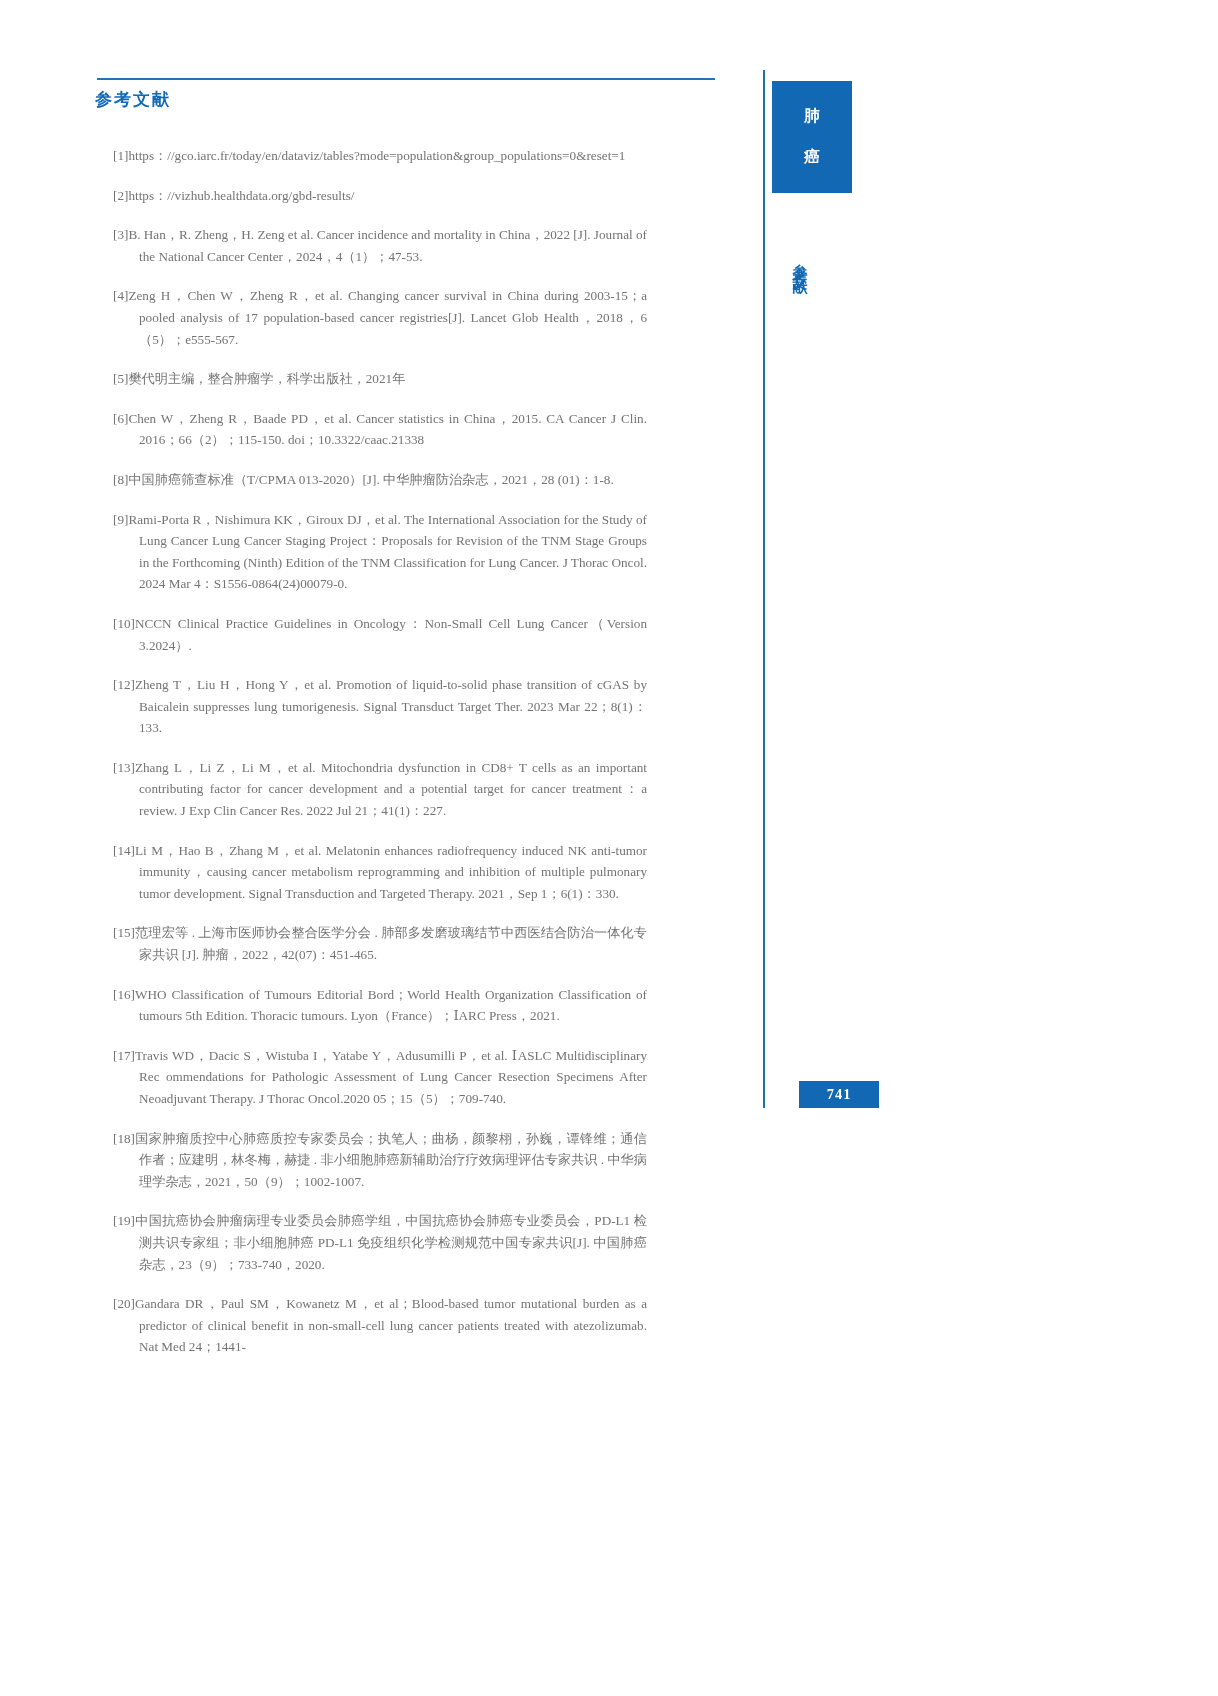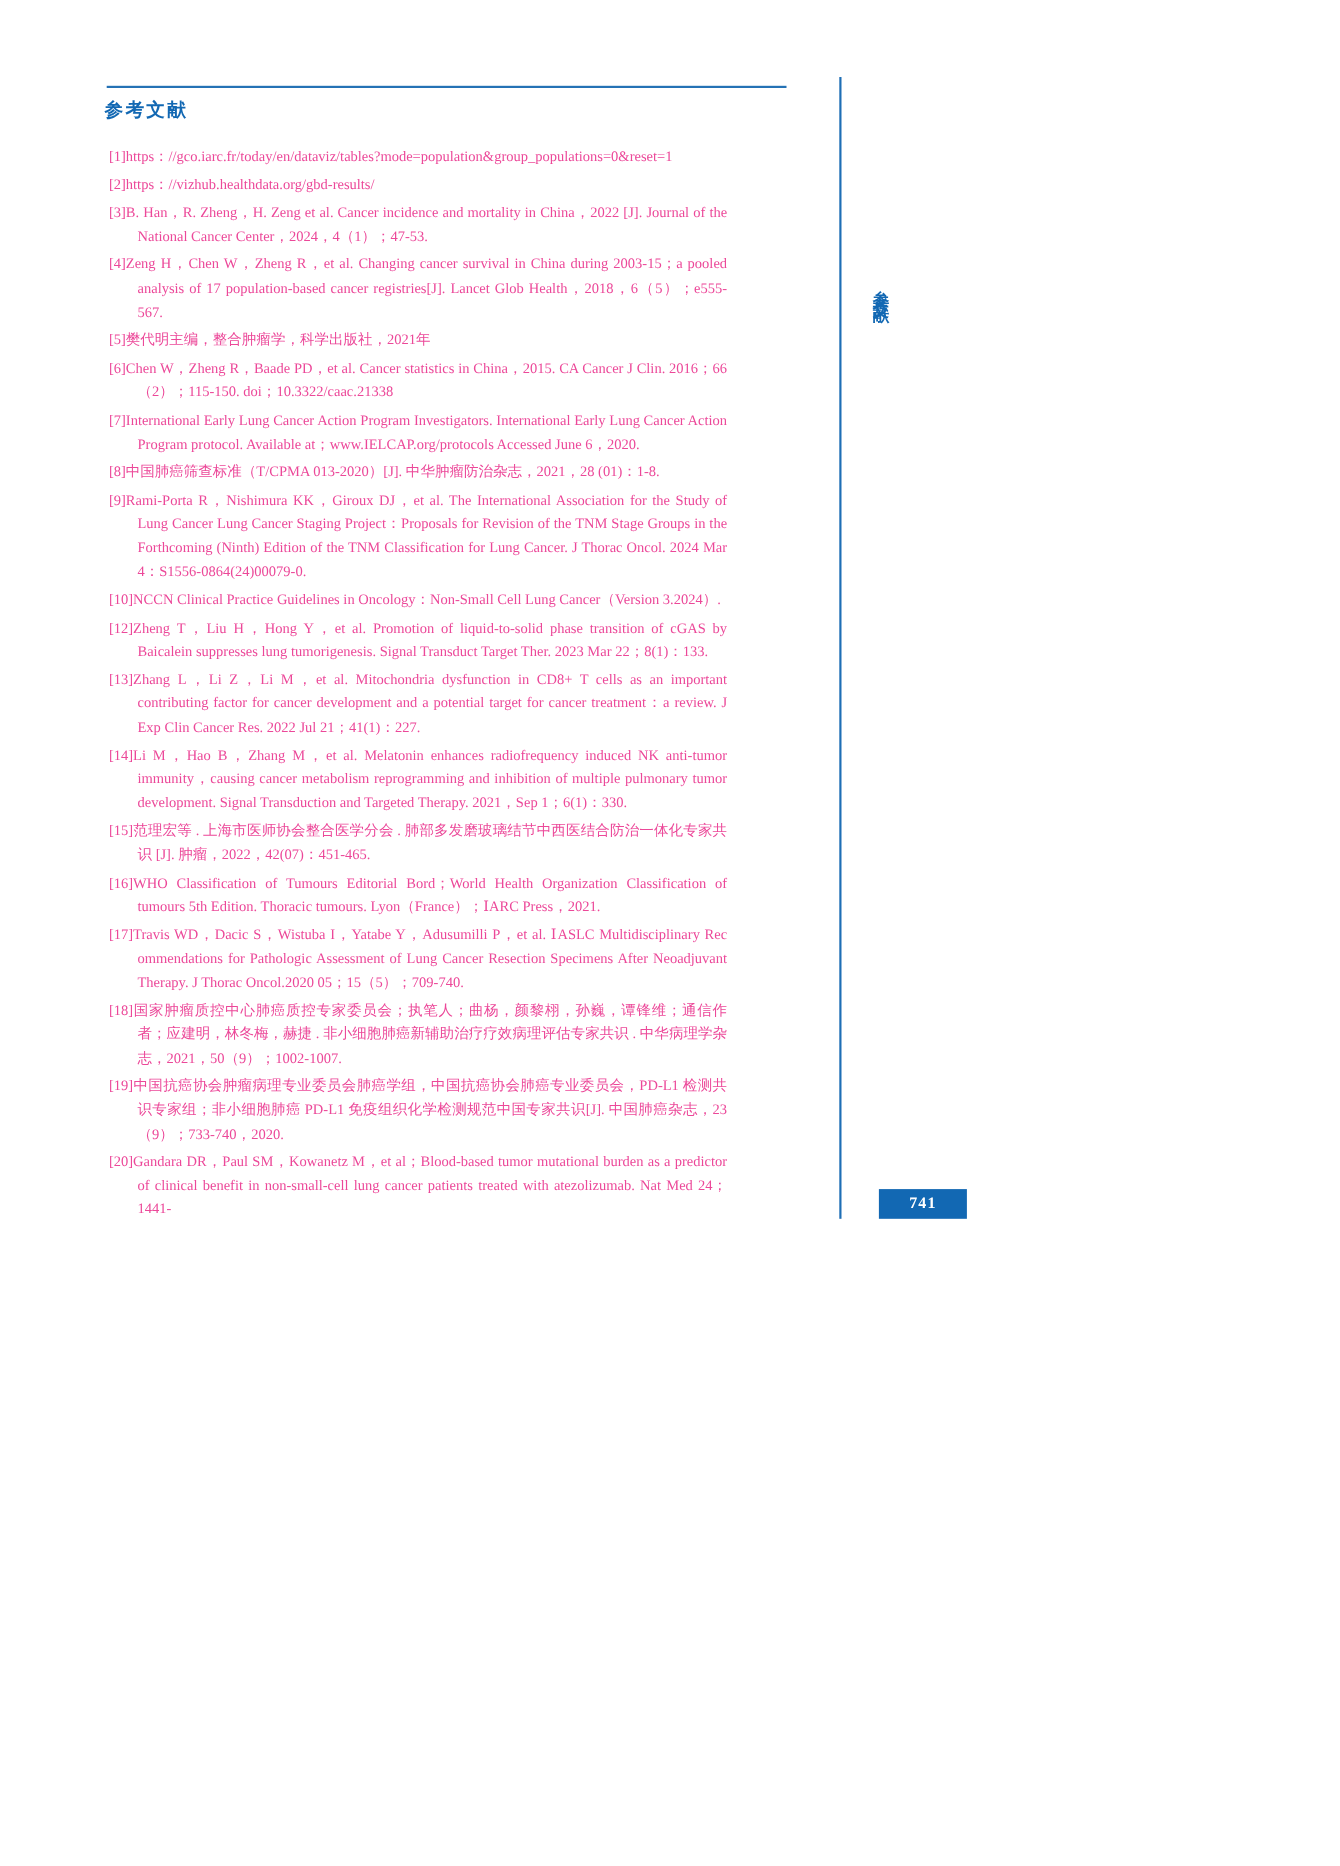--- a/index.html
+++ b/index.html
@@ -36,27 +36,27 @@
   }
 
   
   .references {
     position: absolute;
     left: 95px;
     top: 127px;
     width: 570px;
   }
   .ref {
-    margin: 4px;
+    margin: 18px;
     padding-left: 26px;
     text-indent: -26px;
     text-align: justify;
     font-size: 13.2px;
     line-height: 21.6px;
-    color: #ec4899;
+    color: #737373;
     word-break: break-word;
   }
 
   
   .sidebar-rule {
     position: absolute;
     left: 763px;
     top: 70px;
     width: 2px;
     height: 1038px;
@@ -119,35 +119,37 @@
   <h1 class="page-title" style="margin:0;">参考文献</h1>
 
   <div class="references">
 
   <p class="ref">[1]https：//gco.iarc.fr/today/en/dataviz/tables?mode=population&amp;group_populations=0&amp;reset=1</p>
       <p class="ref">[2]https：//vizhub.healthdata.org/gbd-results/</p>
       <p class="ref">[3]B. Han，R. Zheng，H. Zeng et al. Cancer incidence and mortality in China，2022 [J]. Journal of the National Cancer Center，2024，4（1）；47-53.</p>
       <p class="ref">[4]Zeng H，Chen W，Zheng R，et al. Changing cancer survival in China during 2003-15；a pooled analysis of 17 population-based cancer registries[J]. Lancet Glob Health，2018，6（5）；e555-567.</p>
       <p class="ref">[5]樊代明主编，整合肿瘤学，科学出版社，2021年</p>
       <p class="ref">[6]Chen W，Zheng R，Baade PD，et al. Cancer statistics in China，2015. CA Cancer J Clin. 2016；66（2）；115-150. doi；10.3322/caac.21338</p>
-      <p class="ref">[7]International Early Lung Cancer Action Program Investigators. International Early Lung Cancer Action Program protocol. Available at；www.IELCAP.org/protocols Accessed June 6，2020.</p>
       <p class="ref">[8]中国肺癌筛查标准（T/CPMA 013-2020）[J]. 中华肿瘤防治杂志，2021，28 (01)：1-8.</p>
       <p class="ref">[9]Rami-Porta R，Nishimura KK，Giroux DJ，et al. The International Association for the Study of Lung Cancer Lung Cancer Staging Project：Proposals for Revision of the TNM Stage Groups in the Forthcoming (Ninth) Edition of the TNM Classification for Lung Cancer. J Thorac Oncol. 2024 Mar 4：S1556-0864(24)00079-0.</p>
       <p class="ref">[10]NCCN Clinical Practice Guidelines in Oncology：Non-Small Cell Lung Cancer（Version 3.2024）.</p>
       <p class="ref">[12]Zheng T，Liu H，Hong Y，et al. Promotion of liquid-to-solid phase transition of cGAS by Baicalein suppresses lung tumorigenesis. Signal Transduct Target Ther. 2023 Mar 22；8(1)：133.</p>
       <p class="ref">[13]Zhang L，Li Z，Li M，et al. Mitochondria dysfunction in CD8+ T cells as an important contributing factor for cancer development and a potential target for cancer treatment：a review. J Exp Clin Cancer Res. 2022 Jul 21；41(1)：227.</p>
       <p class="ref">[14]Li M，Hao B，Zhang M，et al. Melatonin enhances radiofrequency induced NK anti-tumor immunity，causing cancer metabolism reprogramming and inhibition of multiple pulmonary tumor development. Signal Transduction and Targeted Therapy. 2021，Sep 1；6(1)：330.</p>
       <p class="ref">[15]范理宏等 . 上海市医师协会整合医学分会 . 肺部多发磨玻璃结节中西医结合防治一体化专家共识 [J]. 肿瘤，2022，42(07)：451-465.</p>
       <p class="ref">[16]WHO Classification of Tumours Editorial Bord；World Health Organization Classification of tumours 5th Edition. Thoracic tumours. Lyon（France）；ⅠARC Press，2021.</p>
       <p class="ref">[17]Travis WD，Dacic S，Wistuba I，Yatabe Y，Adusumilli P，et al. ⅠASLC Multidisciplinary Rec ommendations for Pathologic Assessment of Lung Cancer Resection Specimens After Neoadjuvant Therapy. J Thorac Oncol.2020 05；15（5）；709-740.</p>
       <p class="ref">[18]国家肿瘤质控中心肺癌质控专家委员会；执笔人；曲杨，颜黎栩，孙巍，谭锋维；通信作者；应建明，林冬梅，赫捷 . 非小细胞肺癌新辅助治疗疗效病理评估专家共识 . 中华病理学杂志，2021，50（9）；1002-1007.</p>
       <p class="ref">[19]中国抗癌协会肿瘤病理专业委员会肺癌学组，中国抗癌协会肺癌专业委员会，PD-L1 检测共识专家组；非小细胞肺癌 PD-L1 免疫组织化学检测规范中国专家共识[J]. 中国肺癌杂志，23（9）；733-740，2020.</p>
       <p class="ref">[20]Gandara DR，Paul SM，Kowanetz M，et al；Blood-based tumor mutational burden as a predictor of clinical benefit in non-small-cell lung cancer patients treated with atezolizumab. Nat Med 24；1441-</p>
     </div>
 
   <div class="sidebar-rule"></div>
 
+  <div class="chapter-tab">
+    <div class="tab-text">肺癌</div>
+  </div>
 
   <div class="section-label">参考文献</div>
 
   <div class="page-number-badge">741</div>
 
 </div>
 
 </body></html>

